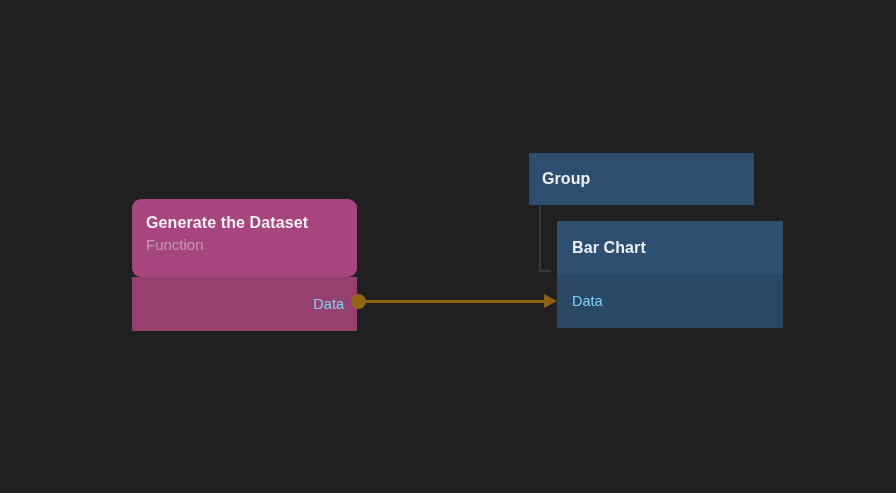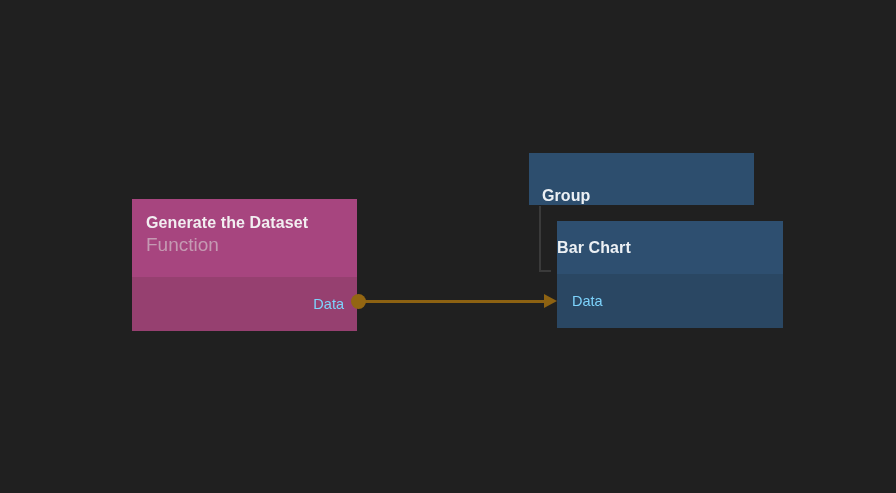--- a/index.html
+++ b/index.html
@@ -21,30 +21,31 @@
     position: absolute;
     color: #eef0f3;
   }
 
   
   .node-generate { left: 132px; top: 199px; width: 225px; height: 132px; }
   .node-generate .hdr {
     height: 78px;
     background: #a7457f;
     padding: 13px 14px 0 14px;
+    border-radius: 9px;
   }
   .node-generate .hdr .title {
     font-size: 16px;
     font-weight: 700;
     color: #f2eef1;
     line-height: 22px;
     letter-spacing: 0.1px;
   }
   .node-generate .hdr .subtitle {
-    font-size: 19px;
+    font-size: 15px;
     font-weight: 400;
     color: #c championship;
     color: #c59ab3;
     line-height: 21px;
   }
   .node-generate .bdy {
     height: 54px;
     background: #964070;
     display: flex;
     align-items: center;
@@ -95,37 +96,38 @@
     width: 12px; height: 2px;
     background: #3a3a3a;
   }
 
   
   .node-group {
     left: 529px; top: 153px;
     width: 225px; height: 52px;
     background: #2d4e6e;
     display: flex;
-    align-items: flex-end;
+    align-items: center;
     padding-left: 13px;
   }
   .node-title {
     font-size: 16px;
     font-weight: 700;
     color: #ecf0f4;
     letter-spacing: 0.1px;
   }
 
   
   .node-barchart { left: 557px; top: 221px; width: 226px; height: 107px; }
   .node-barchart .hdr {
     height: 53px;
     background: #2e4f70;
     display: flex;
     align-items: center;
+    padding-left: 15px;
   }
   .node-barchart .bdy {
     height: 54px;
     background: #2a4763;
     display: flex;
     align-items: center;
     padding-left: 15px;
   }
 </style>
 </head>

